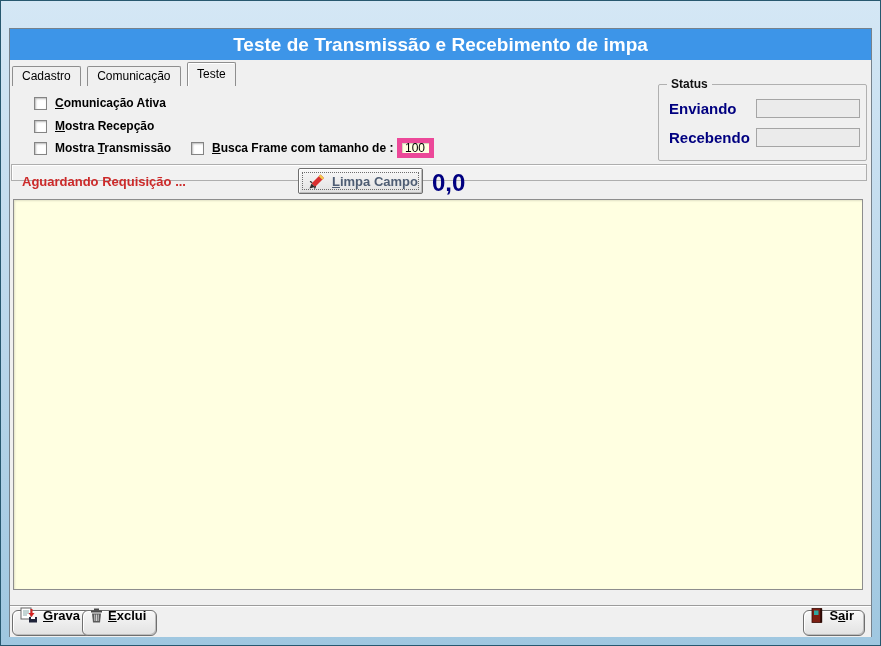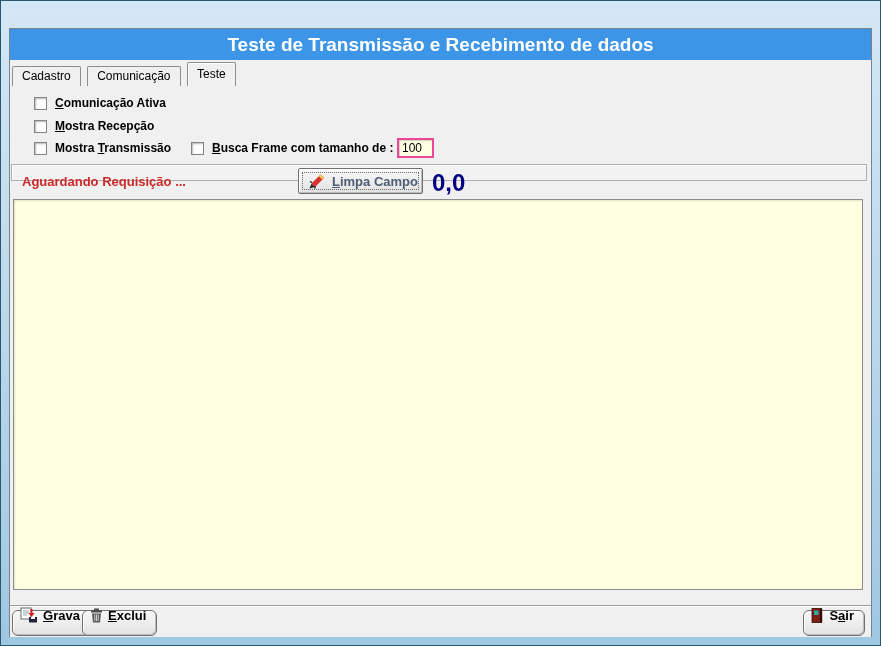--- a/index.html
+++ b/index.html
@@ -67,21 +67,21 @@
   .cb {
     position:absolute; width:13px; height:13px; background:#ffffff;
     border:1px solid #848484; box-shadow:inset 1px 1px 2px rgba(0,0,0,.28);
     cursor:pointer;
   }
   .cb-label { position:absolute; font-size:12px; font-weight:bold; color:#000; cursor:pointer; white-space:nowrap; }
   .accel { text-decoration:underline; }
 
   .busca-input {
     position:absolute; left:387px; top:109px; width:37px; height:20px;
-    background:#ffffe1; border:2px solid #ec4899;
+    background:#ffffe1; border:5px solid #ec4899;
     box-shadow:inset 1px 1px 1px rgba(0,0,0,.18);
     font-family:"Liberation Sans",sans-serif; font-size:12px; padding:1px 3px;
   }
 
   
   .status-group {
     position:absolute; left:648px; top:55px; width:209px; height:77px;
     border:1px solid #b0b0b0; border-radius:2px;
   }
   .status-legend {
@@ -142,41 +142,48 @@
   .fbtn.sair { right:6px; }
 </style>
 </head>
 <body>
 
 <div class="win">
 
 
   <div class="client">
 
-    <div class="banner">Teste de Transmissão e Recebimento de dados</div>
+    <div class="banner">Teste de Transmissão e Recebimento de impa</div>
 
     <div class="tabstrip">
       <span class="tab">Cadastro</span>
       <span class="tab">Comunicação</span>
       <span class="tab active">Teste</span>
     </div>
 
     <span class="cb" style="left:24px;top:68px;"></span>
     <span class="cb-label" style="left:45px;top:67px;text-align:right;"><span></span><span class="accel">C</span><span>omunicação Ativa</span></span>
 
     <span class="cb" style="left:24px;top:91px;"></span>
     <span class="cb-label" style="left:45px;top:90px;"><span></span><span class="accel">M</span><span>ostra Recepção</span></span>
 
     <span class="cb" style="left:24px;top:113px;"></span>
     <span class="cb-label" style="left:45px;top:112px;"><span>Mostra </span><span class="accel">T</span><span>ransmissão</span></span>
 
     <span class="cb" style="left:181px;top:113px;"></span>
     <span class="cb-label" style="left:202px;top:112px;"><span></span><span class="accel">B</span><span>usca Frame com tamanho de :</span></span>
     <input class="busca-input" value="100" style="">
 
+    <div class="status-group">
+      <span class="status-legend">Status</span>
+      <span class="status-label" style="top:15px;">Enviando</span>
+      <div class="status-field" style="top:14px;"></div>
+      <span class="status-label" style="top:44px;">Recebendo</span>
+      <div class="status-field" style="top:43px;"></div>
+    </div>
 
     <div class="request-bar">
       <span class="request-msg">Aguardando Requisição ...</span>
       <div class="btn-limpa">
         <svg width="17" height="17" viewBox="0 0 17 17">
           <polygon points="12.5,1.5 16,5 7,14 3.5,10.5" fill="#d93030"></polygon>
           <polygon points="12.5,1.5 16,5 14.3,6.7 10.8,3.2" fill="#f2c94c"></polygon>
           <polygon points="3.5,10.5 7,14 1.5,15.5" fill="#2b2b2b"></polygon>
           <path d="M2 8.5 l2.2 1 M6.5 15.5 l1 -2.2" stroke="#111" stroke-width="1.2" fill="none"></path>
         </svg>

